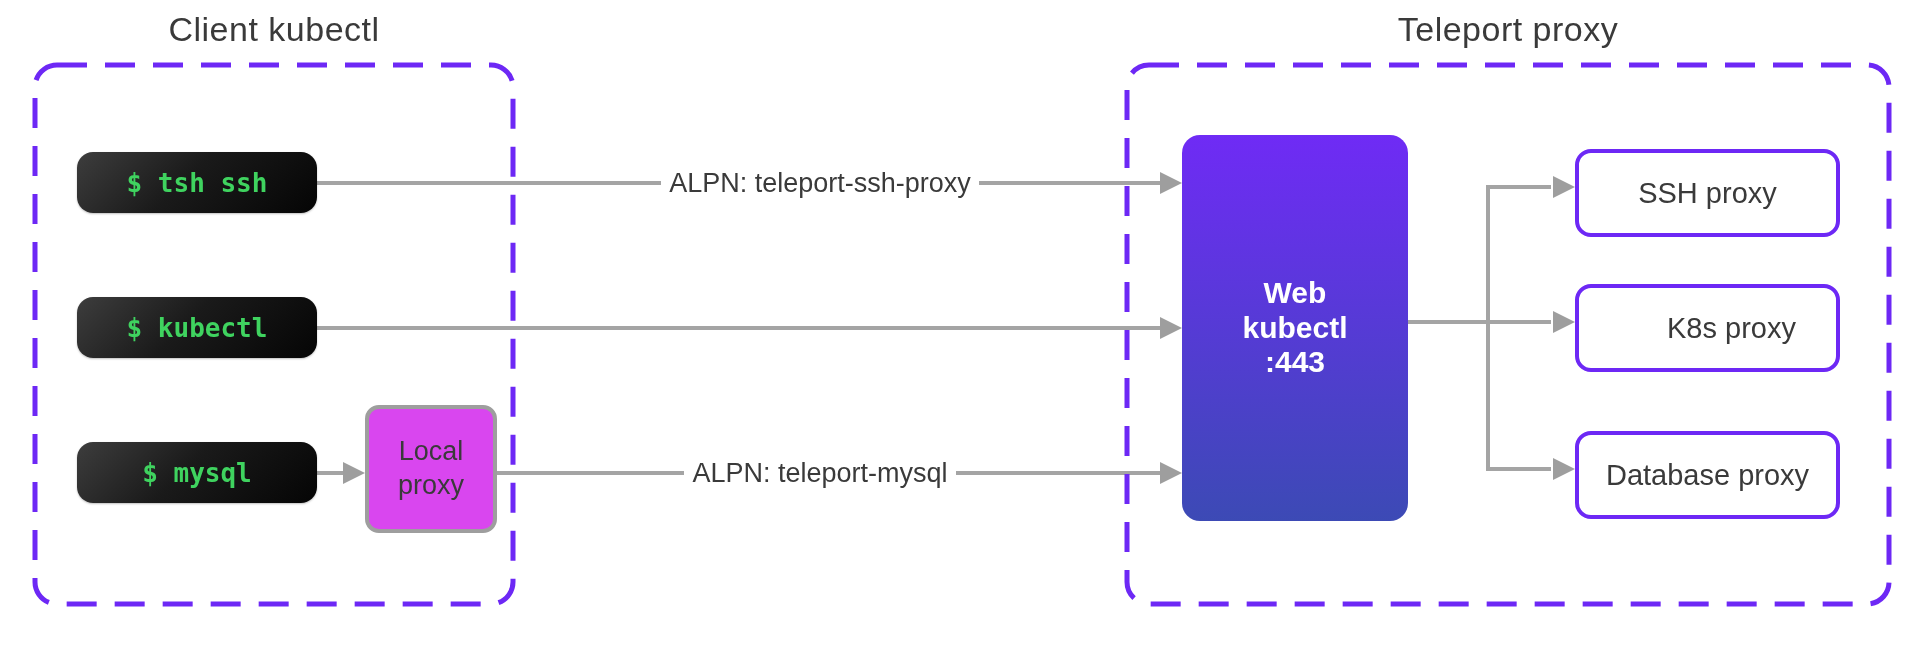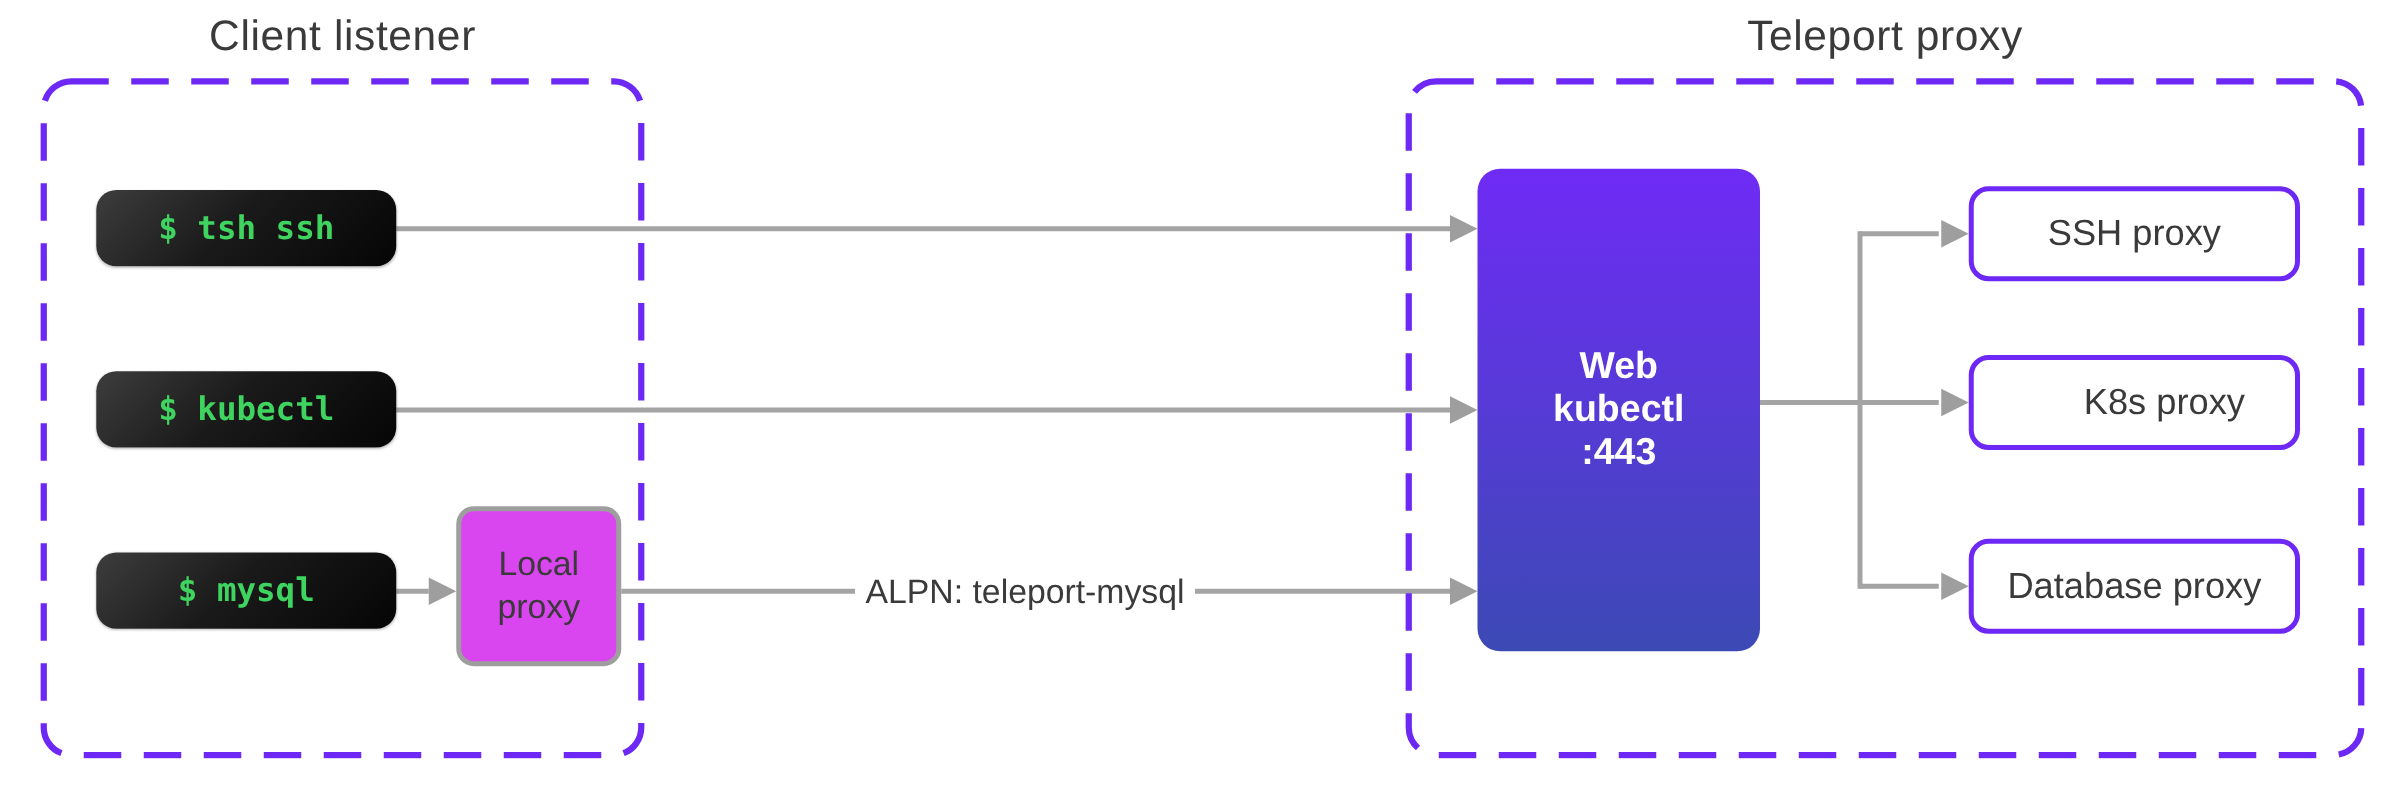--- a/index.html
+++ b/index.html
@@ -77,21 +77,21 @@
     position:absolute;
     left:1182px;top:135px;width:226px;height:386px;
     border-radius:18px;
     background:linear-gradient(180deg,var(--listener-top) 0%,var(--listener-bottom) 100%);
     display:flex;flex-direction:column;align-items:center;justify-content:center;
     color:#ffffff;font-weight:bold;font-size:30px;line-height:1.15;
     text-align:left;
   }
   .service-box{
     position:absolute;
-    left:1575px;width:265px;height:76px;
+    left:1575px;width:265px;height:88px;
     box-sizing:border-box;
     border:4px solid var(--accent-purple);
     border-radius:16px;
     background:#ffffff;
     display:flex;align-items:center;justify-content:center;
     font-size:29px;color:var(--text-dark);
     white-space:nowrap;
   }
 </style>
 </head>
@@ -116,37 +116,40 @@
   <div class="arrow-right" style="left:1553px;top:311px;"></div>
   <div class="arrow-right" style="left:1553px;top:458px;"></div>
 
   <svg class="dashed-box" style="left:32px;top:62px;" width="484" height="545">
     <rect x="3" y="3" width="478" height="539" rx="22" fill="none" stroke="#6d28f5" stroke-width="5" stroke-dasharray="30 18"></rect>
   </svg>
   <svg class="dashed-box" style="left:1124px;top:62px;" width="768" height="545">
     <rect x="3" y="3" width="762" height="539" rx="22" fill="none" stroke="#6d28f5" stroke-width="5" stroke-dasharray="30 18"></rect>
   </svg>
 
-  <div class="group-title" style="left:32px;width:484px;">Client listener</div>
+  <div class="group-title" style="left:32px;width:484px;">Client kubectl</div>
   <div class="group-title" style="left:1124px;width:768px;">Teleport proxy</div>
 
   <div class="terminal-pill" style="top:297px;">
     <span>$ kubectl</span>
   </div>
   <div class="terminal-pill" style="top:152px;">
     <span>$ tsh ssh</span>
   </div>
   <div class="terminal-pill" style="top:442px;">
     <span>$ mysql</span>
   </div>
 
   <div class="local-proxy">
     <span>Local proxy</span>
   </div>
 
+  <div class="conn-label" style="top:165px;">
+    <span>ALPN: teleport-ssh-proxy</span>
+  </div>
   <div class="conn-label" style="top:455px;">
     <span>ALPN: teleport-mysql</span>
   </div>
 
   <div class="web-listener">
     <span>Web</span>
     <span>kubectl</span>
     <span>:443</span>
   </div>
 

